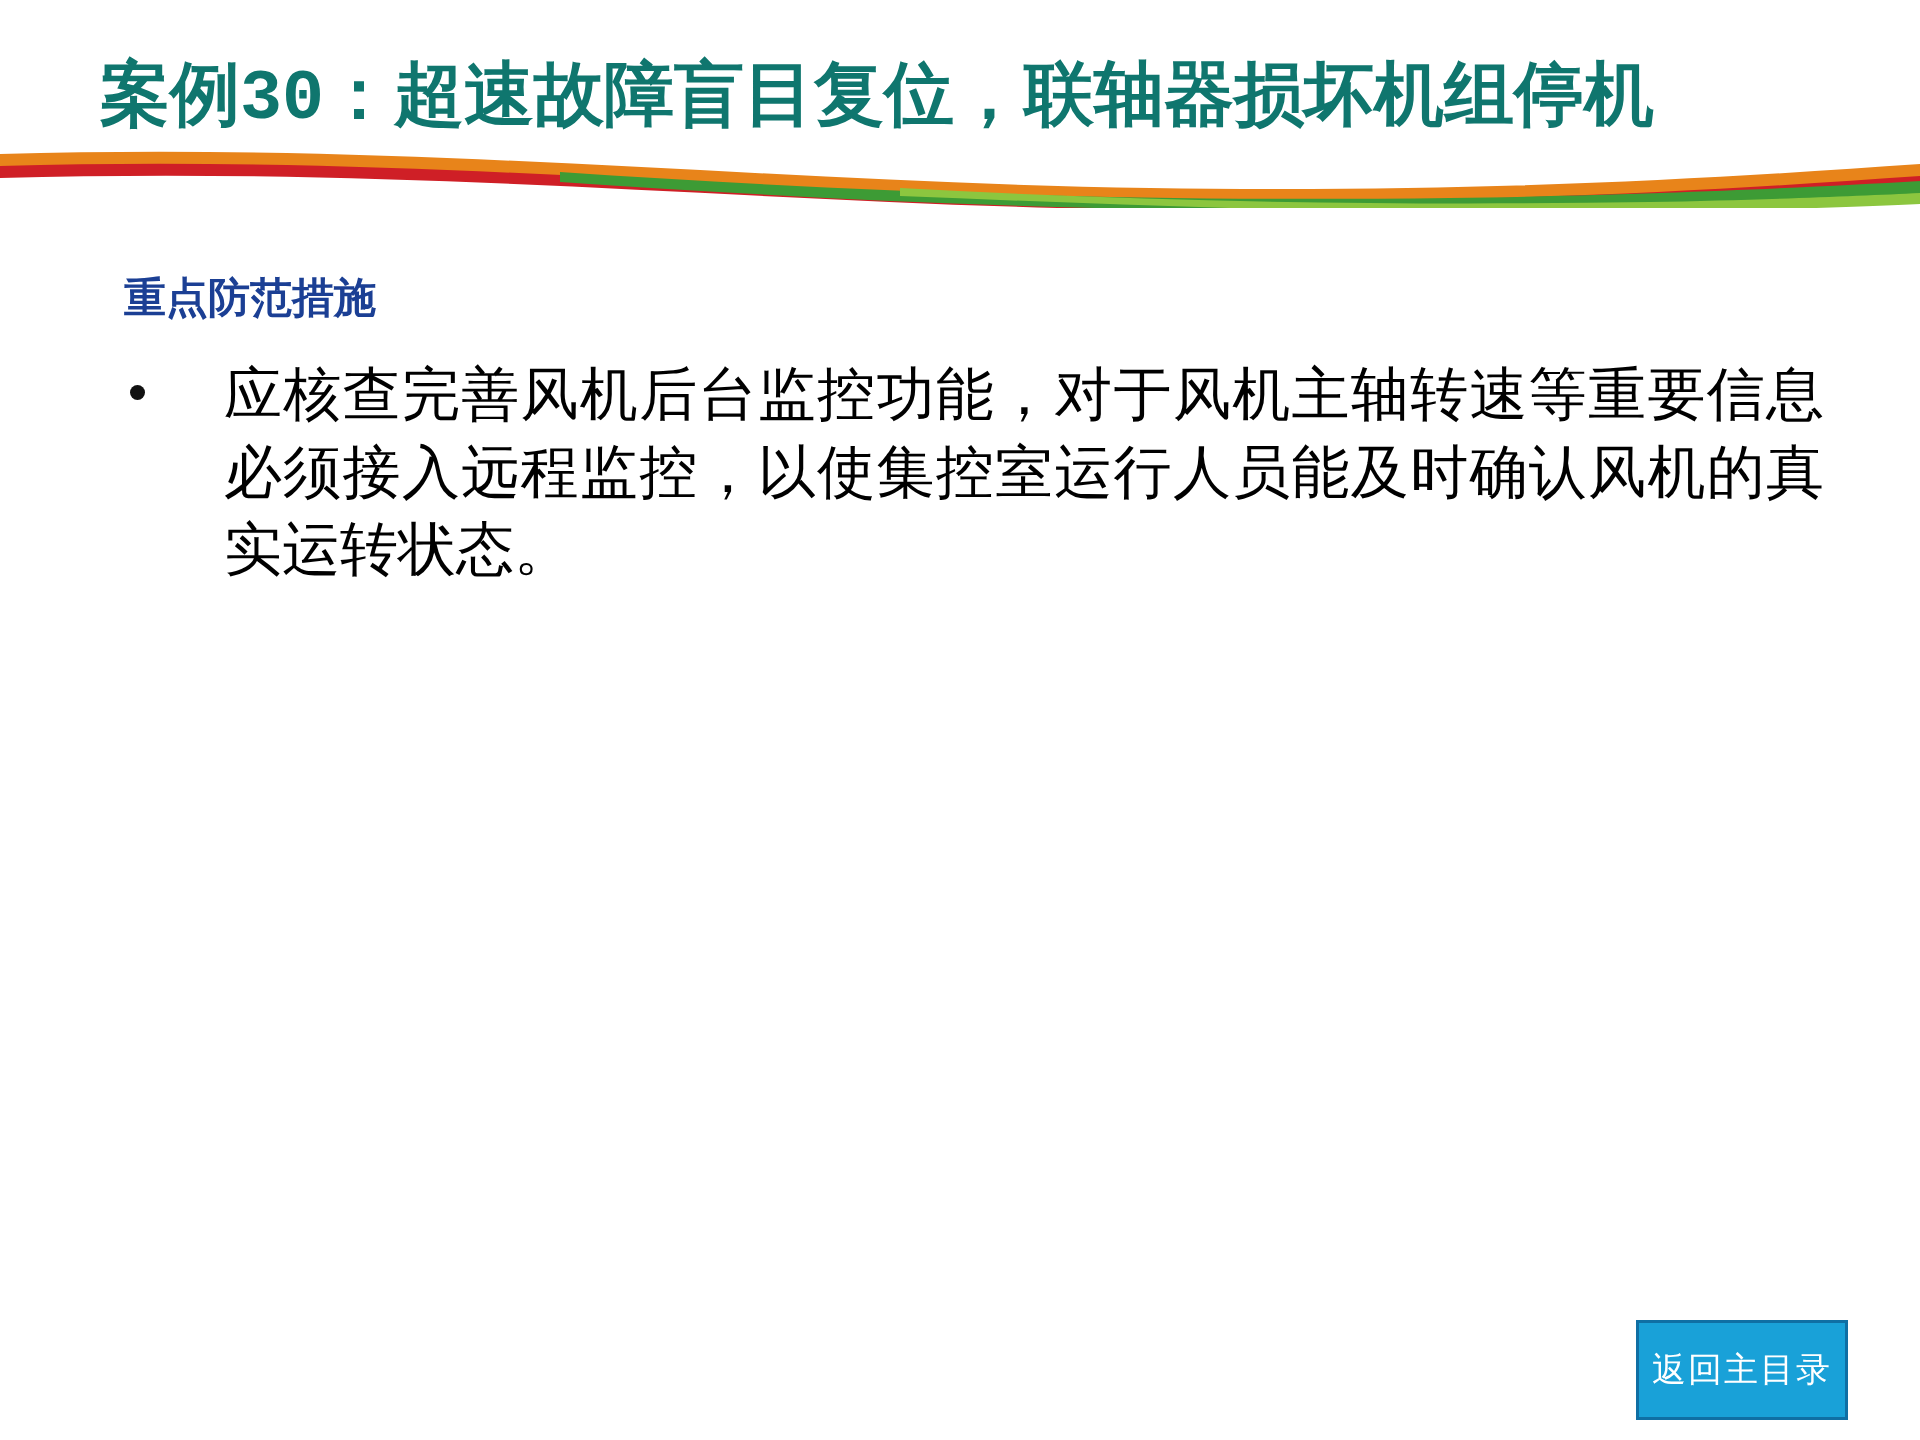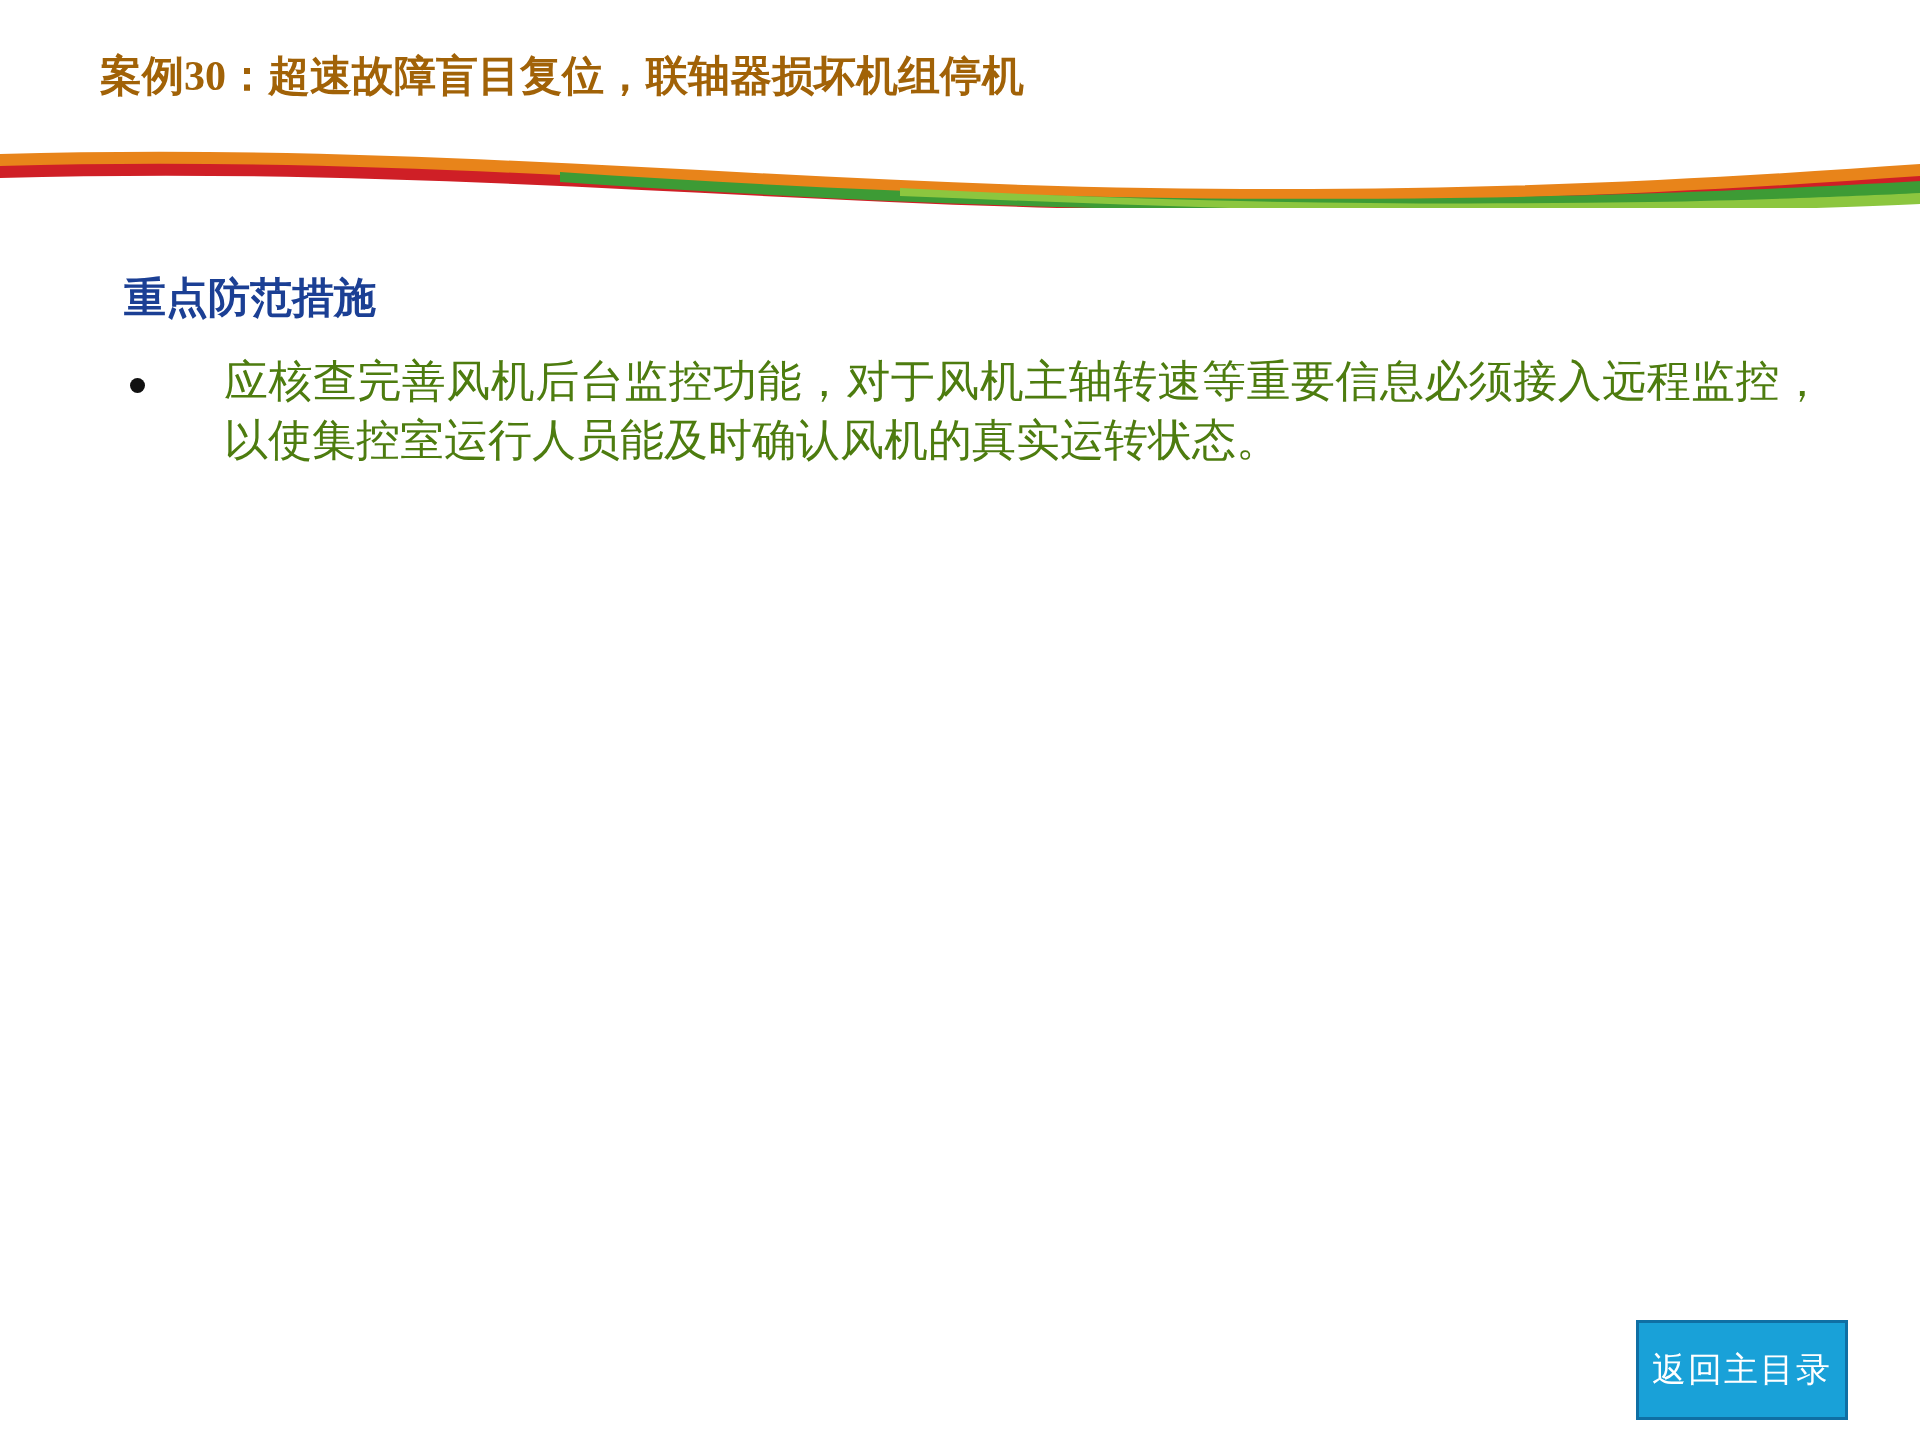--- a/index.html
+++ b/index.html
@@ -19,24 +19,24 @@
     height: 1440px;
     background: #ffffff;
   }
 
   
   .title {
     position: absolute;
     left: 100px;
     top: 48px;
     width: 1700px;
-    font-family: Liberation Serif, serif;
-    font-size: 42px;
+    font-family: Liberation Mono, monospace;
+    font-size: 70px;
     font-weight: 700;
-    color: #a16207;
+    color: #0f766e;
     letter-spacing: 0px;
     white-space: nowrap;
   }
 
   
   .band {
     position: absolute;
     left: 0;
     top: 148px;
     width: 1920px;
@@ -59,26 +59,26 @@
     position: absolute;
     left: 124px;
     top: 355px;
     width: 1700px;
   }
   .bullet {
     position: relative;
     display: block;
     padding-left: 100px;
     margin-bottom: 34px;
-    font-size: 44px;
+    font-size: 58px;
     line-height: 1.34;
-    color: #4d7c0f;
+    color: #000000;
     text-align: justify;
     text-justify: inter-ideograph;
-    font-family: Liberation Mono, monospace;
+    font-family: Liberation Sans, sans-serif;
   }
   .bullet .dot {
     position: absolute;
     left: 6px;
     top: 0.52em;
     width: 15px;
     height: 15px;
     background: #111111;
     border-radius: 50%;
   }

